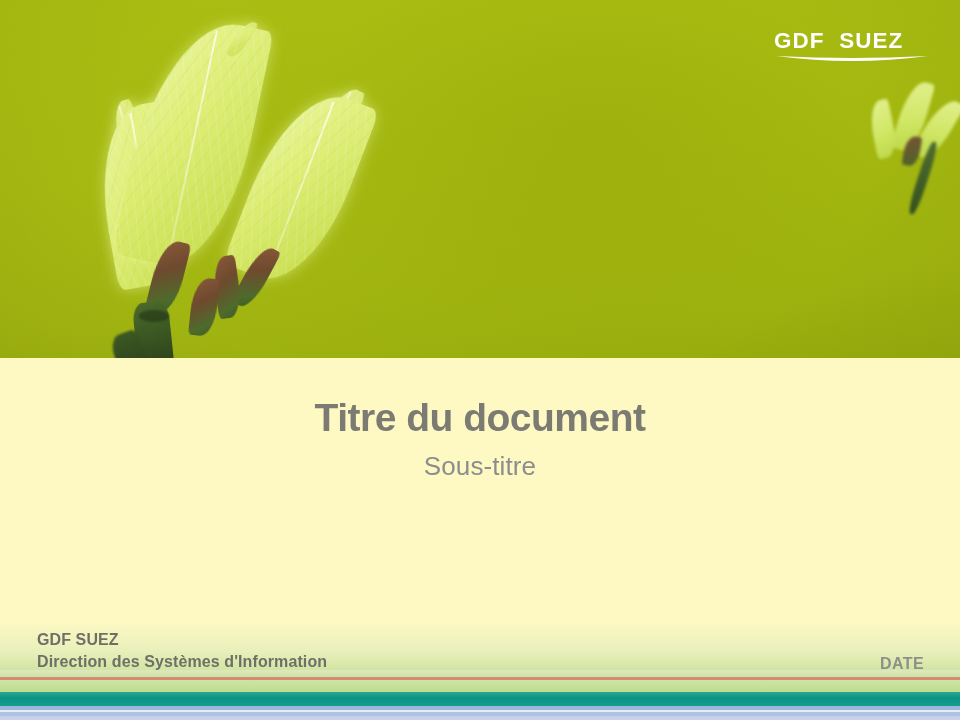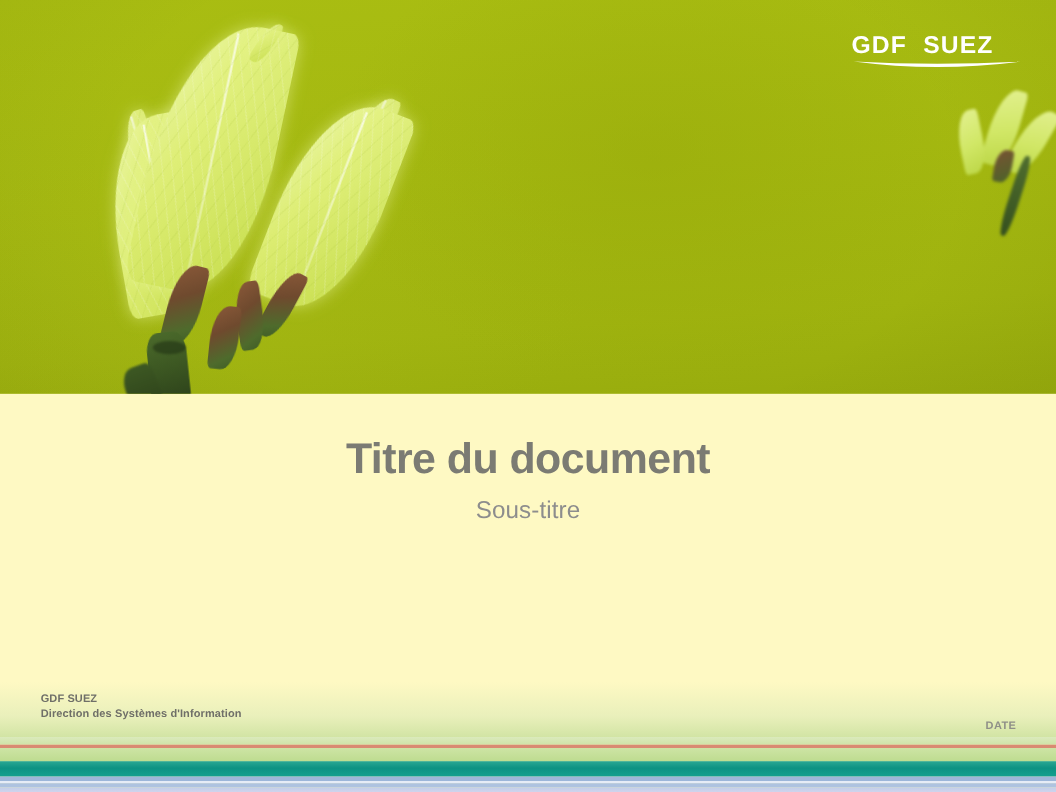--- a/index.html
+++ b/index.html
@@ -151,33 +151,33 @@
 
   
   .title-block {
     position:absolute; left:0; top:398px; width:960px; text-align:center;
   }
   .doc-title {
     font-size:39px; font-weight:bold; color:#7b7b73;
     letter-spacing:-0.5px; line-height:1.05;
   }
   .doc-subtitle {
-    margin-top:12px; font-size:22px; font-weight:normal; color:#8d8d8d;
+    margin-top:12px; font-size:26px; font-weight:normal; color:#8d8d8d;
     letter-spacing:0.1px;
   }
 
   
   .footer-left {
     position:absolute; left:37px; top:629px;
-    font-size:10px; font-weight:bold; color:#6f6f68; line-height:1.35;
+    font-size:16px; font-weight:bold; color:#6f6f68; line-height:1.35;
     letter-spacing:0.1px;
   }
   .footer-date {
     position:absolute; right:36px; top:655px;
-    font-size:10px; font-weight:bold; color:#8f8f88; letter-spacing:0.4px;
+    font-size:16px; font-weight:bold; color:#8f8f88; letter-spacing:0.4px;
   }
   .footer-glow {
     position:absolute; left:0; bottom:48px; width:960px; height:52px;
     background:linear-gradient(180deg, rgba(222,235,190,0) 0%, rgba(216,232,180,0.55) 60%, rgba(205,226,160,0.95) 100%);
     pointer-events:none;
   }
 
   
   .bands { position:absolute; left:0; bottom:0; width:960px; height:50px; }
   .band { position:absolute; left:0; width:960px; }

